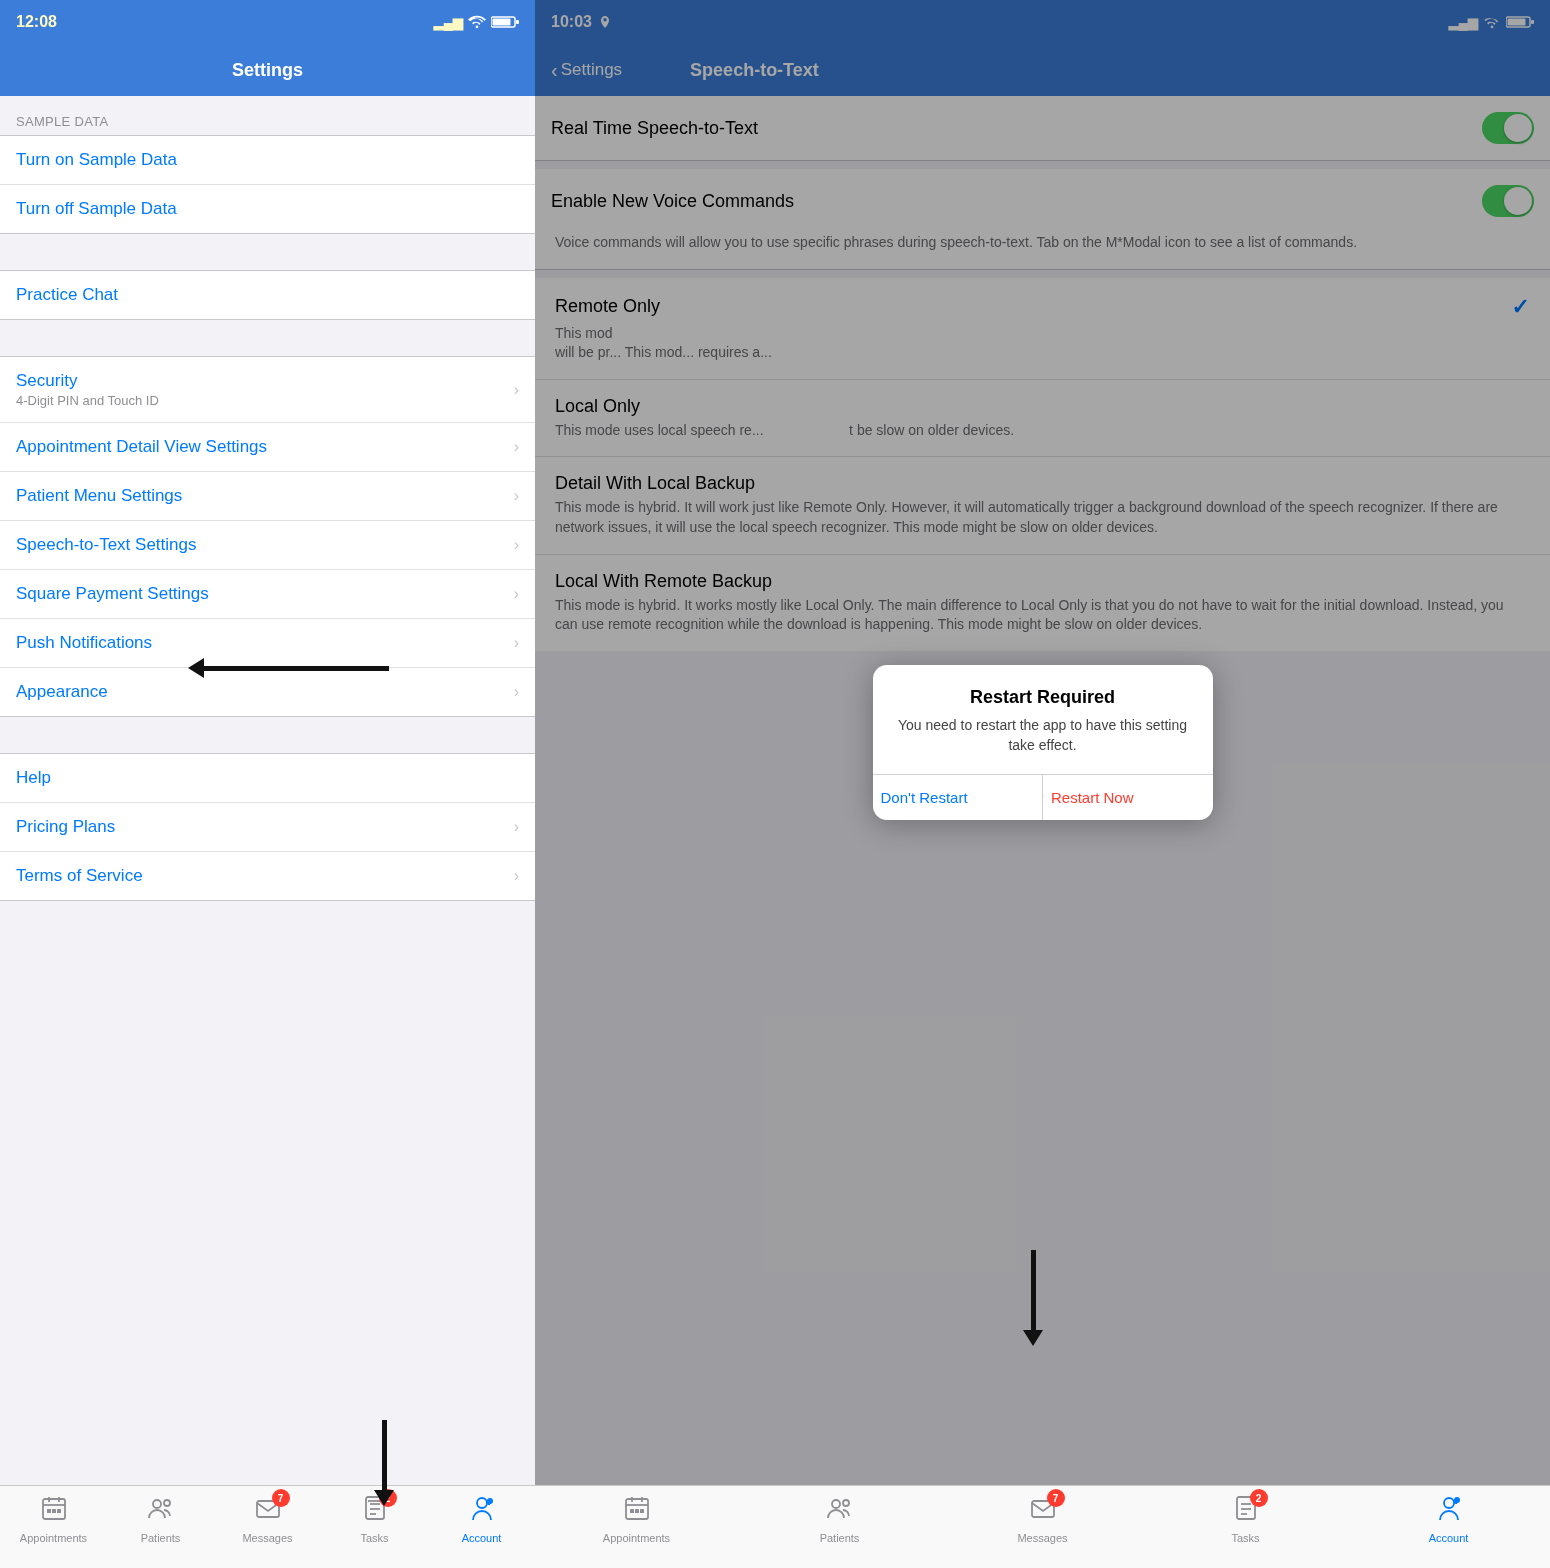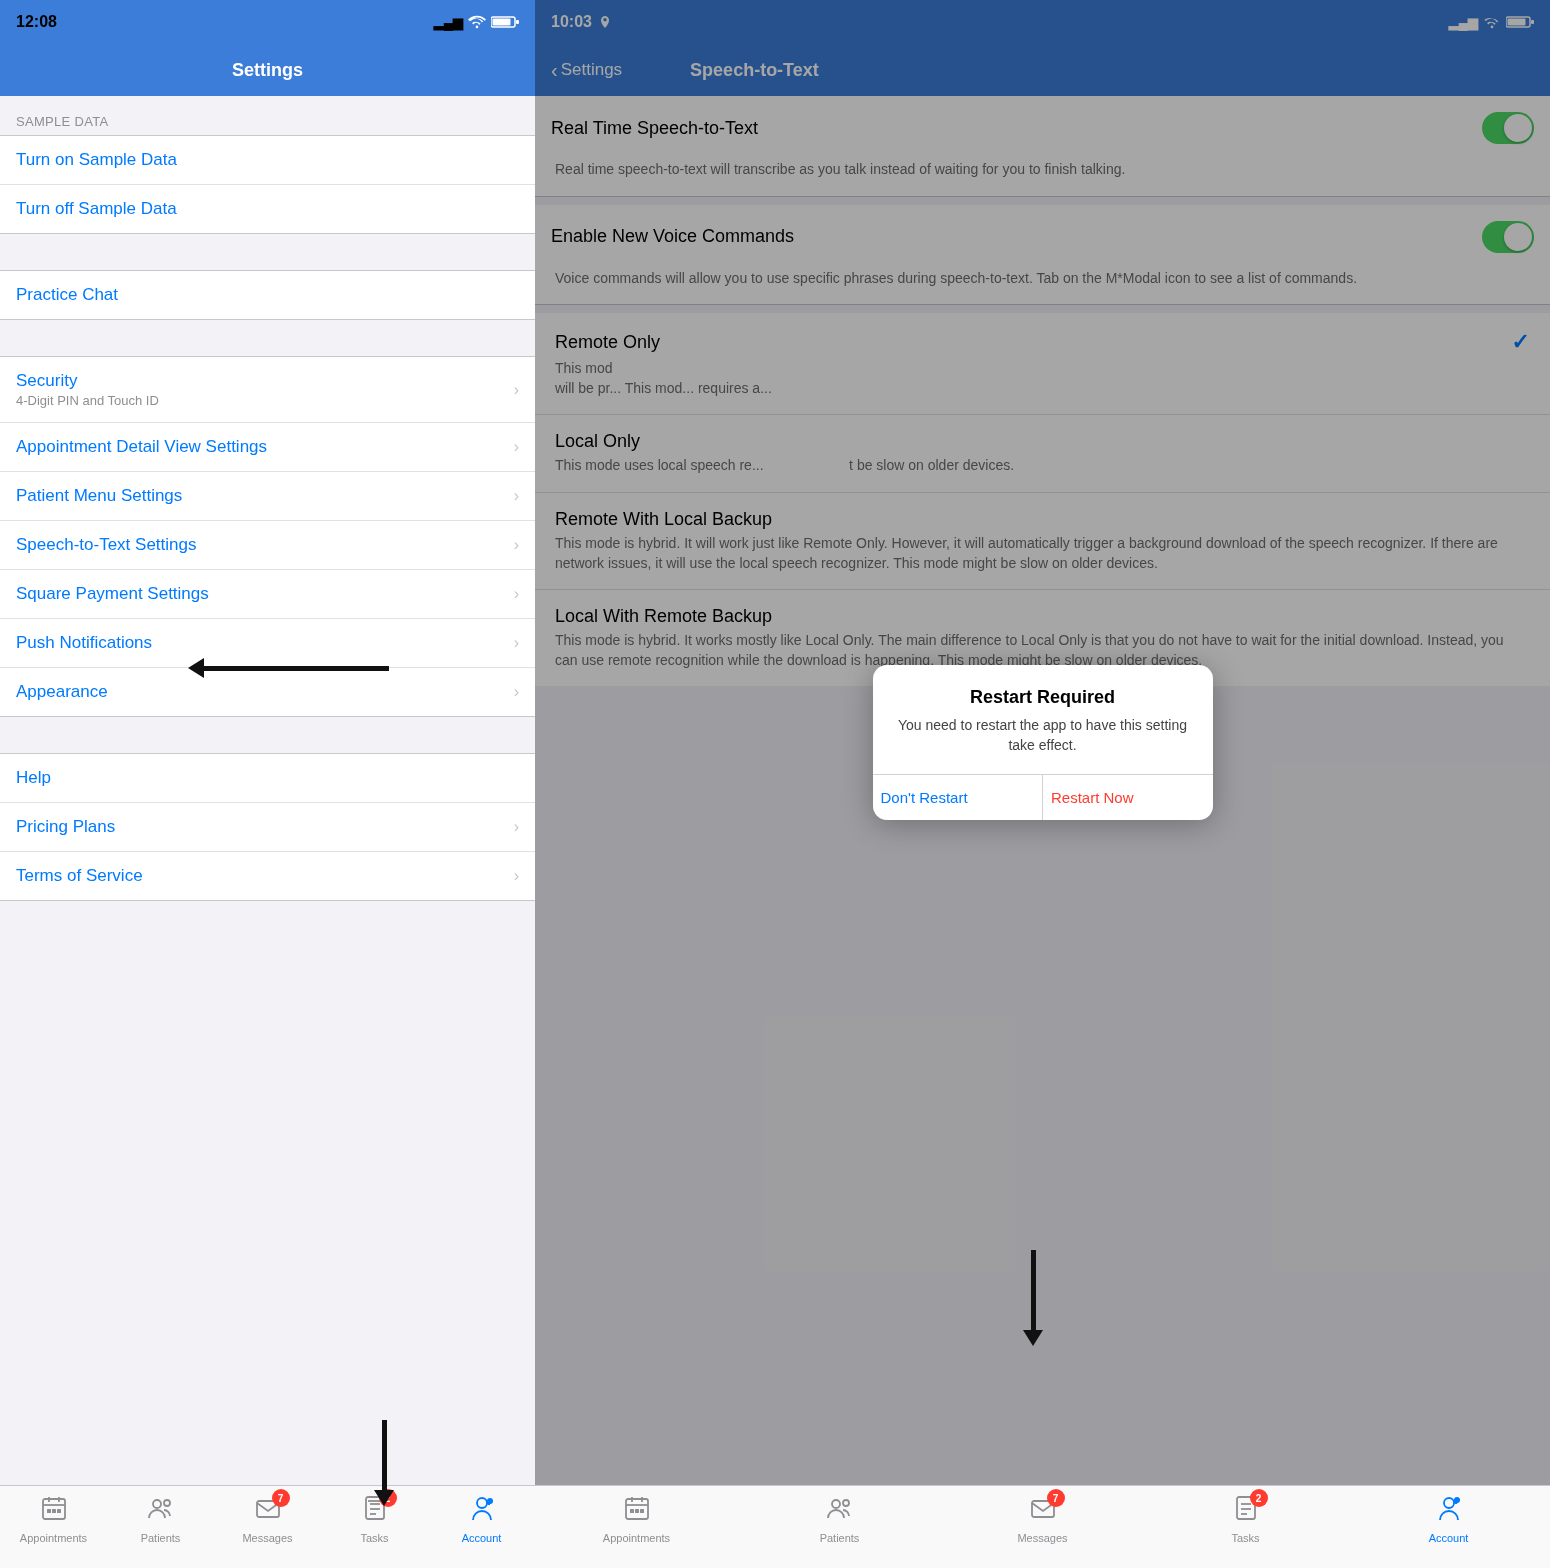--- a/index.html
+++ b/index.html
@@ -23,21 +23,21 @@
       flex-shrink: 0;
     }
 
     .status-bar {
       height: 44px;
       background: #3b7dd8;
       display: flex;
       align-items: center;
       justify-content: space-between;
       padding: 0 16px;
-      color: #000000;
+      color: #fef9c3;
       font-size: 15px;
       font-weight: 600;
     }
     .status-bar-time { font-weight: 700; font-size: 16px; }
     .status-icons { display: flex; align-items: center; gap: 5px; font-size: 13px; }
 
     .nav-header {
       background: #3b7dd8;
       height: 52px;
       display: flex;
@@ -586,21 +586,20 @@
     <span class="right-nav-title">Speech-to-Text</span>
   </div>
 
   <div class="right-content">
 
     <div class="stt-section">
       <div class="stt-row">
         <span class="stt-row-label">Real Time Speech-to-Text</span>
         <div class="toggle"></div>
       </div>
-      <div class="stt-desc">Real time speech-to-text will transcribe as you talk instead of waiting for you to finish talking.</div>
     </div>
 
     <div class="stt-divider"></div>
 
     <div class="stt-section">
       <div class="stt-row">
         <span class="stt-row-label">Enable New Voice Commands</span>
         <div class="toggle"></div>
       </div>
       <div class="stt-desc">Voice commands will allow you to use specific phrases during speech-to-text. Tab on the M*Modal icon to see a list of commands.</div>
@@ -624,21 +623,21 @@
         <div class="mode-row-header">
           <span class="mode-title">Local Only</span>
         </div>
         <div class="mode-desc-truncated" style="max-height:40px;overflow:hidden;">
           This mode uses local speech re...&nbsp;&nbsp;&nbsp;&nbsp;&nbsp;&nbsp;&nbsp;&nbsp;&nbsp;&nbsp;&nbsp;&nbsp;&nbsp;&nbsp;&nbsp;&nbsp;&nbsp;&nbsp;&nbsp;&nbsp;&nbsp; t be slow on older devices.
         </div>
       </div>
 
       <div class="mode-row">
         <div class="mode-row-header">
-          <span class="mode-title">Remote With Local Backup</span>
+          <span class="mode-title">Detail With Local Backup</span>
         </div>
         <div class="mode-desc">This mode is hybrid. It will work just like Remote Only. However, it will automatically trigger a background download of the speech recognizer. If there are network issues, it will use the local speech recognizer. This mode might be slow on older devices.</div>
       </div>
 
       <div class="mode-row" style="border-bottom:none;">
         <div class="mode-row-header">
           <span class="mode-title">Local With Remote Backup</span>
         </div>
         <div class="mode-desc">This mode is hybrid. It works mostly like Local Only. The main difference to Local Only is that you do not have to wait for the initial download. Instead, you can use remote recognition while the download is happening. This mode might be slow on older devices.</div>
       </div>

